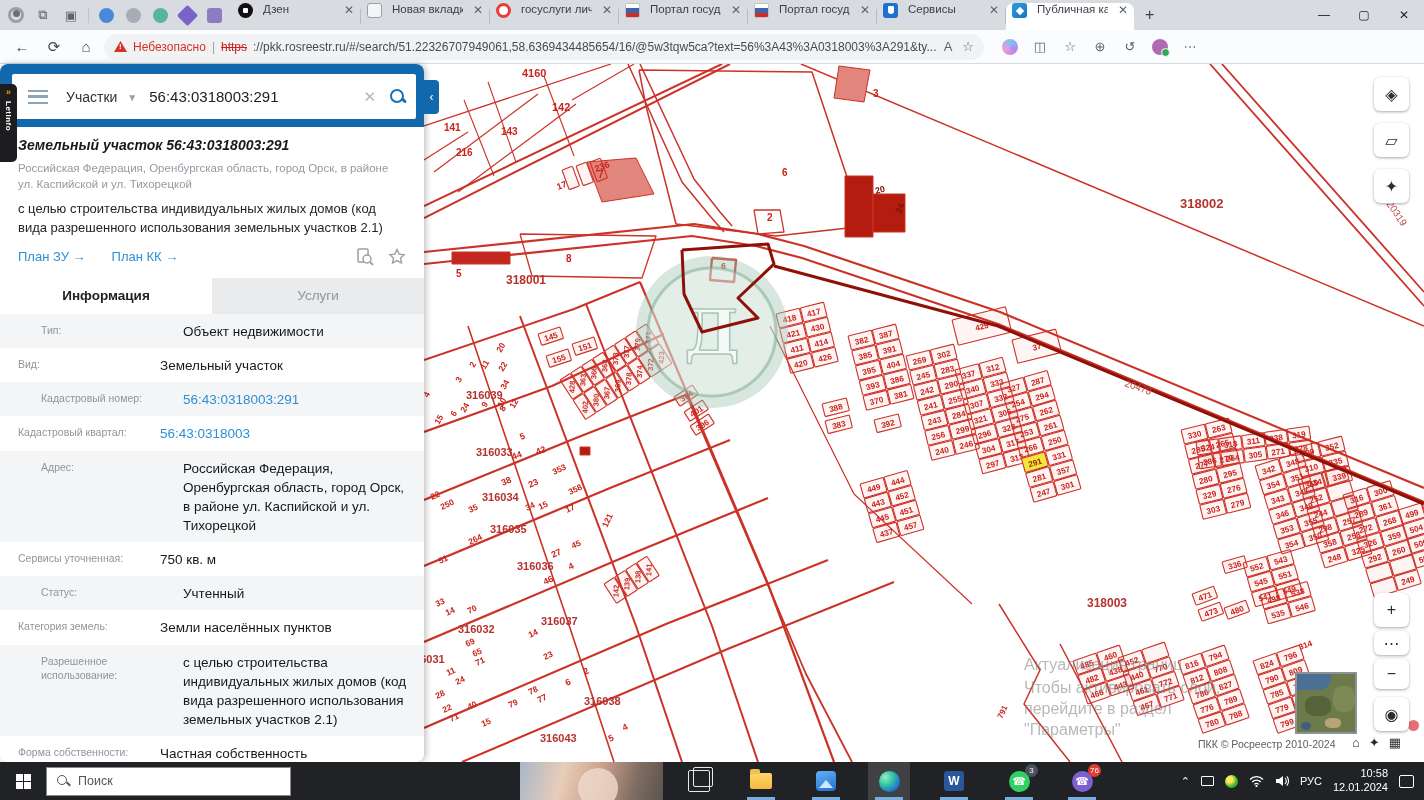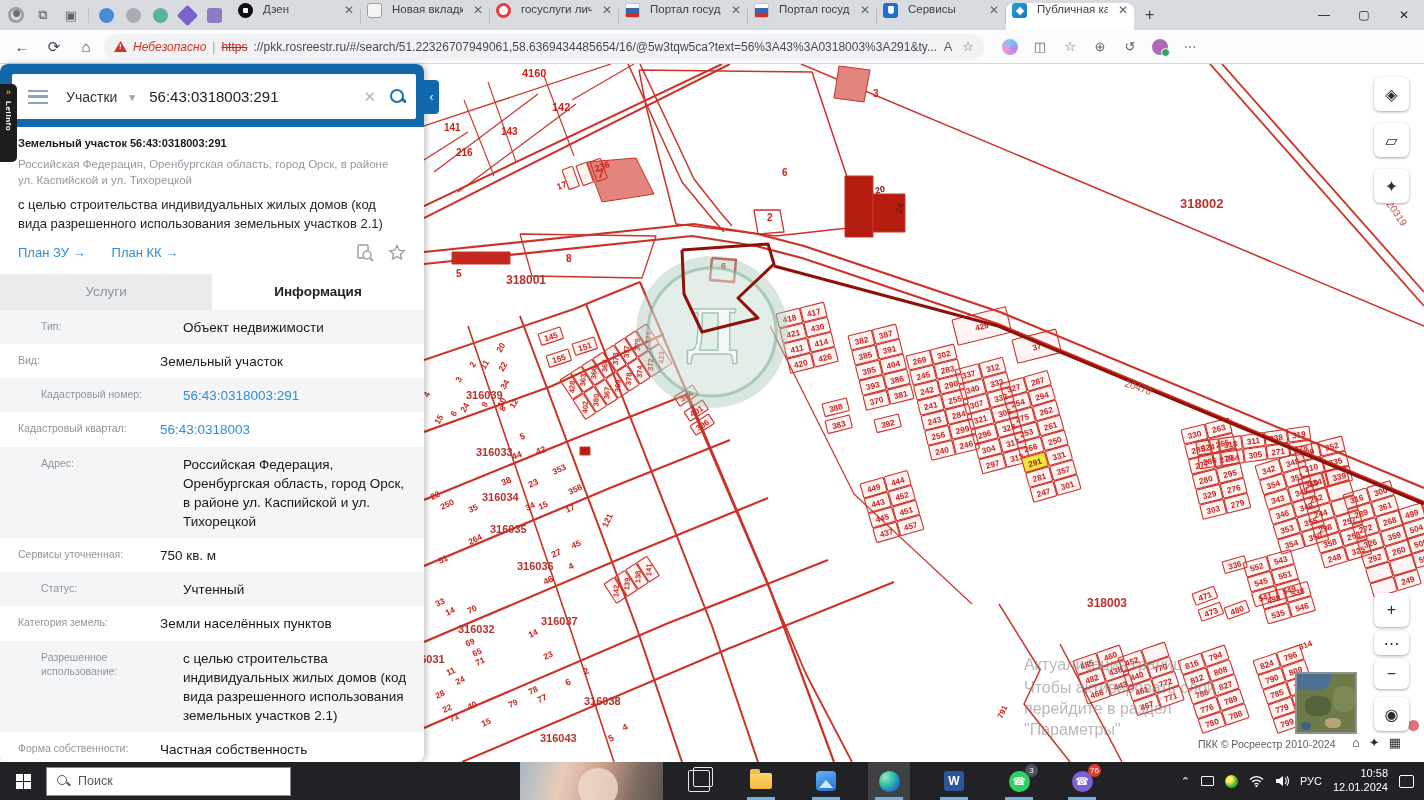--- a/index.html
+++ b/index.html
@@ -35,21 +35,21 @@
   .fav-pkk::after { content:""; position:absolute; left:4.5px; top:4.5px; width:6px; height:6px; background:#fff; transform:rotate(45deg); }
   .newtab { font-size:16px; color:#3c4043; margin:0 10px; }
   .wincontrols { margin-left:auto; display:flex; }
   .wc { width:40px; height:30px; display:flex; align-items:center; justify-content:center; font-size:12px; color:#202124; }
 
   .toolbar { position:absolute; left:0; top:30px; width:100%; height:34px; background:#fbfcfd; border-bottom:1px solid #d7dadd; display:flex; align-items:center; padding:0 8px; gap:4px; }
   .nav-ico { width:28px; height:28px; display:flex; align-items:center; justify-content:center; color:#42464b; font-size:15px; }
   .urlpill { flex:0 0 880px; height:26px; background:#f0f2f4; border-radius:13px; display:flex; align-items:center; padding:0 10px; gap:6px; font-size:12px; color:#3c4043; overflow:hidden; }
   .warn-tri { width:13px; height:11px; background:#d93025; clip-path:polygon(50% 0,100% 100%,0 100%); position:relative; flex:0 0 auto; }
   .warn-tri::after { content:"!"; position:absolute; left:5px; top:1px; color:#fff; font-size:8px; font-weight:bold; }
-  .warn-txt { color:#d93025;font-style:italic; }
+  .warn-txt { color:#d93025; }
   .url-sep { color:#9aa0a6; }
   .url-strike { color:#c5221f; text-decoration:line-through; }
   .url-rest { white-space:nowrap; overflow:hidden; color:#474b50; }
   .pill-right { margin-left:auto; display:flex; gap:10px; color:#5f6368; font-size:13px; }
   .tb-right { display:flex; align-items:center; gap:6px; margin-left:10px; color:#4a4e53; }
   .tb-right .chip { width:24px; }
   .copilot { width:16px; height:16px; border-radius:50%; background:conic-gradient(#7cc4f5,#b388f0,#f09ad0,#7cc4f5); }
   .ext-dot { position:relative; width:16px; height:16px; border-radius:50%; background:#b06ab3; }
   .ext-dot::after { content:""; position:absolute; right:-2px; bottom:-2px; width:7px; height:7px; border-radius:50%; background:#34a853; border:1px solid #fbfcfd; }
 
@@ -65,21 +65,21 @@
   .clear-x { color:#b0b5ba; font-size:15px; }
   .mag { position:relative; width:16px; height:16px; margin-left:6px; }
   .mag::before { content:""; position:absolute; left:0; top:0; width:10px; height:10px; border:2.4px solid #1a6fb5; border-radius:50%; }
   .mag::after { content:""; position:absolute; left:10.5px; top:10.5px; width:6px; height:2.6px; background:#1a6fb5; transform:rotate(45deg); border-radius:2px; }
   .collapse-tab { position:absolute; left:424px; top:80px; width:15px; height:34px; background:#1168ad; border-radius:0 4px 4px 0; color:#fff; display:flex; align-items:center; justify-content:center; font-size:12px; z-index:6; }
   .letinfo { position:absolute; left:0; top:84px; width:17px; height:78px; background:#1d1d1f; border-radius:0 5px 5px 0; z-index:9; display:flex; flex-direction:column; align-items:center; padding-top:3px; }
   .letinfo .arrow { color:#f59a00; font-size:9px; font-weight:bold; }
   .letinfo .vtext { color:#fff; font-size:8px; font-weight:bold; writing-mode:vertical-rl; margin-top:4px; letter-spacing:0.5px; }
 
   .obj-head { padding:10px 18px 0 18px; }
-  .obj-title { font-size:11px; font-weight:bold; color:#18191b; }
+  .obj-title { font-size:14px; font-weight:bold; color:#18191b;font-style:italic; }
   .obj-sub { margin-top:7px; font-size:11.5px; line-height:1.4; color:#939aa1; }
   .obj-note { margin-top:8px; font-size:13px; line-height:1.45; color:#222428; }
   .links-row { display:flex; align-items:center; padding:10px 18px 12px 18px; gap:26px; }
   .plink { font-size:13px; color:#2d8fd5; }
   .links-icons { margin-left:auto; display:flex; gap:14px; color:#9aa0a6; }
   .ptabs { display:flex; height:36px; }
   .ptab { flex:1; display:flex; align-items:center; justify-content:center; font-size:13.5px; }
   .ptab.on { background:#fff; color:#202226; font-weight:bold; }
   .ptab.off { background:#e9ebed; color:#8f969c; }
   .rows {}
@@ -261,22 +261,22 @@
             <rect x="2" y="1" width="10" height="13" rx="1" fill="none" stroke="#9aa0a6" stroke-width="1.5"></rect>
             <circle cx="11" cy="11" r="4" fill="#fff" stroke="#9aa0a6" stroke-width="1.5"></circle>
             <line x1="14" y1="14" x2="17" y2="17" stroke="#9aa0a6" stroke-width="1.8"></line>
           </svg>
         <svg width="18" height="18" viewBox="0 0 18 18">
             <path d="M9 1.5l2.2 4.6 5 .6-3.7 3.4 1 4.9L9 12.6 4.5 15l1-4.9L1.8 6.7l5-.6z" fill="none" stroke="#9aa0a6" stroke-width="1.4"></path>
           </svg>
       </span>
     </div>
     <div class="ptabs">
+      <div class="ptab on">Информация</div>
       <div class="ptab off">Услуги</div>
-      <div class="ptab on">Информация</div>
     </div>
     <div class="rows" id="info-rows">
         <div class="row alt">
           <div class="lbl">Тип:</div>
           <div class="val">Объект недвижимости</div>
         </div>
         <div class="row">
           <div class="lbl">Вид:</div>
           <div class="val">Земельный участок</div>
         </div>

